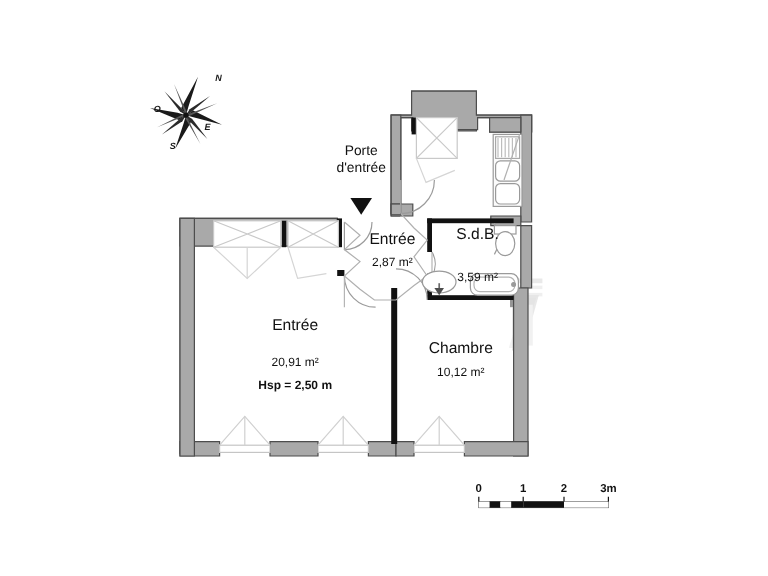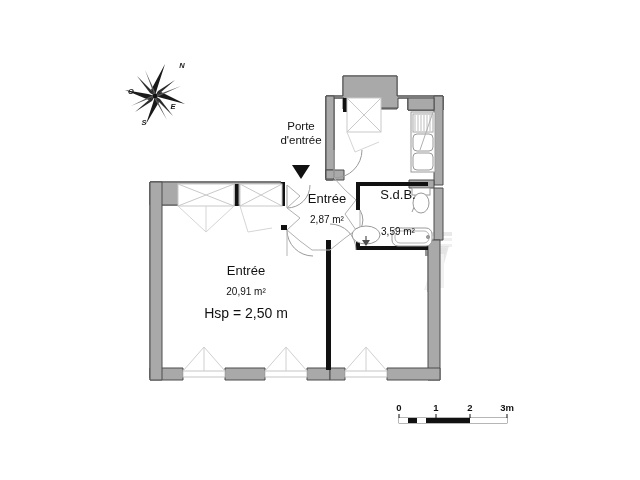--- a/index.html
+++ b/index.html
@@ -39,22 +39,23 @@
   }
   .room-name {
     font-size: 13px;
     color: #111111;
   }
   .room-area {
     font-size: 10px;
     color: #111111;
   }
   .room-hsp {
-    font-size: 14px;
-    color: #111111;
+    font-size: 10px;
+    color: #111111;
+    font-weight: bold;
   }
   .door-label {
     font-size: 11.5px;
     color: #111111;
     line-height: 1.2;
   }
   .compass-letter {
     position: absolute;
     font-size: 7.5px;
     font-style: italic;
@@ -262,35 +263,39 @@
       <rect x="426" y="418" width="10" height="5" fill="#111111"></rect>
       <rect x="436" y="418" width="34" height="5" fill="#111111"></rect>
       <rect x="470" y="418" width="37" height="5" fill="#ffffff"></rect>
       <path d="M399 414 L399 418 M436 414 L436 418 M470 414 L470 418 M507 414 L507 418" stroke="#111111" stroke-width="1"></path>
     </g>
 
   </svg>
 
   <div class="lbl" style="left:246px; top:264px;">
     <div class="room-name">Entrée</div>
-    <div class="room-area" style="margin-top:7px;">20,91 m²</div>
+    <div class="room-area" style="margin-top:18px;">20,91 m²</div>
     <div class="room-hsp" style="margin-top:8px;">Hsp = 2,50 m</div>
   </div>
 
 
   <div class="lbl" style="left:327px; top:192px;">
     <div class="room-name">Entrée</div>
     <div class="room-area" style="margin-top:7px;">2,87 m²</div>
   </div>
 
   <div class="lbl" style="left:398px; top:188px;">
     <div class="room-name">S.d.B.</div>
     <div class="room-area" style="margin-top:23px;">3,59 m²</div>
   </div>
 
+  <div class="lbl" style="left:384px; top:283px;">
+    <div class="room-name">Chambre</div>
+    <div class="room-area" style="margin-top:7px;">10,12 m²</div>
+  </div>
 
   <div class="lbl door-label" style="left:301px; top:120px;">
     <div>Porte</div>
     <div>d'entrée</div>
   </div>
 
   <div class="compass-letter" style="left:182px; top:65px;">N</div>
   <div class="compass-letter" style="left:131px; top:91px;">O</div>
   <div class="compass-letter" style="left:173px; top:106px;">E</div>
   <div class="compass-letter" style="left:144px; top:122px;">S</div>

